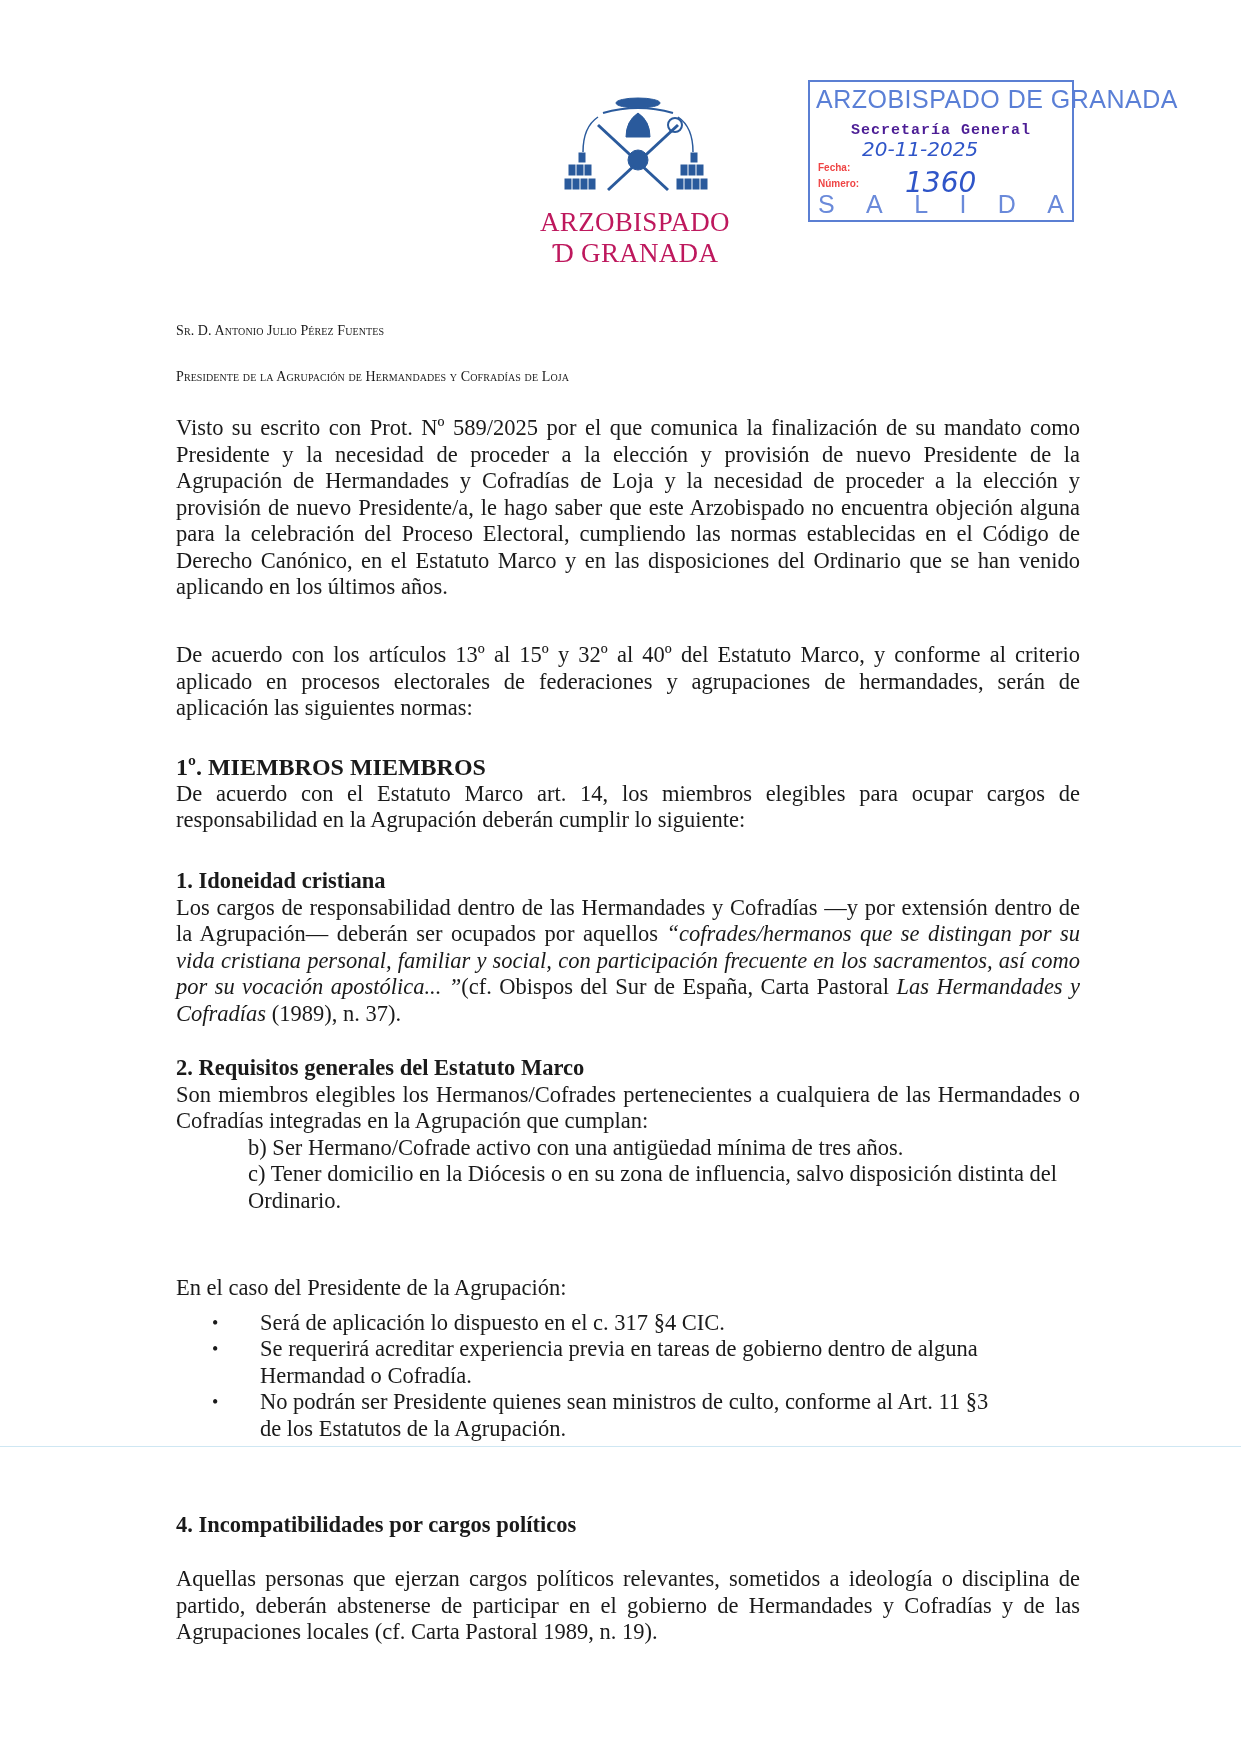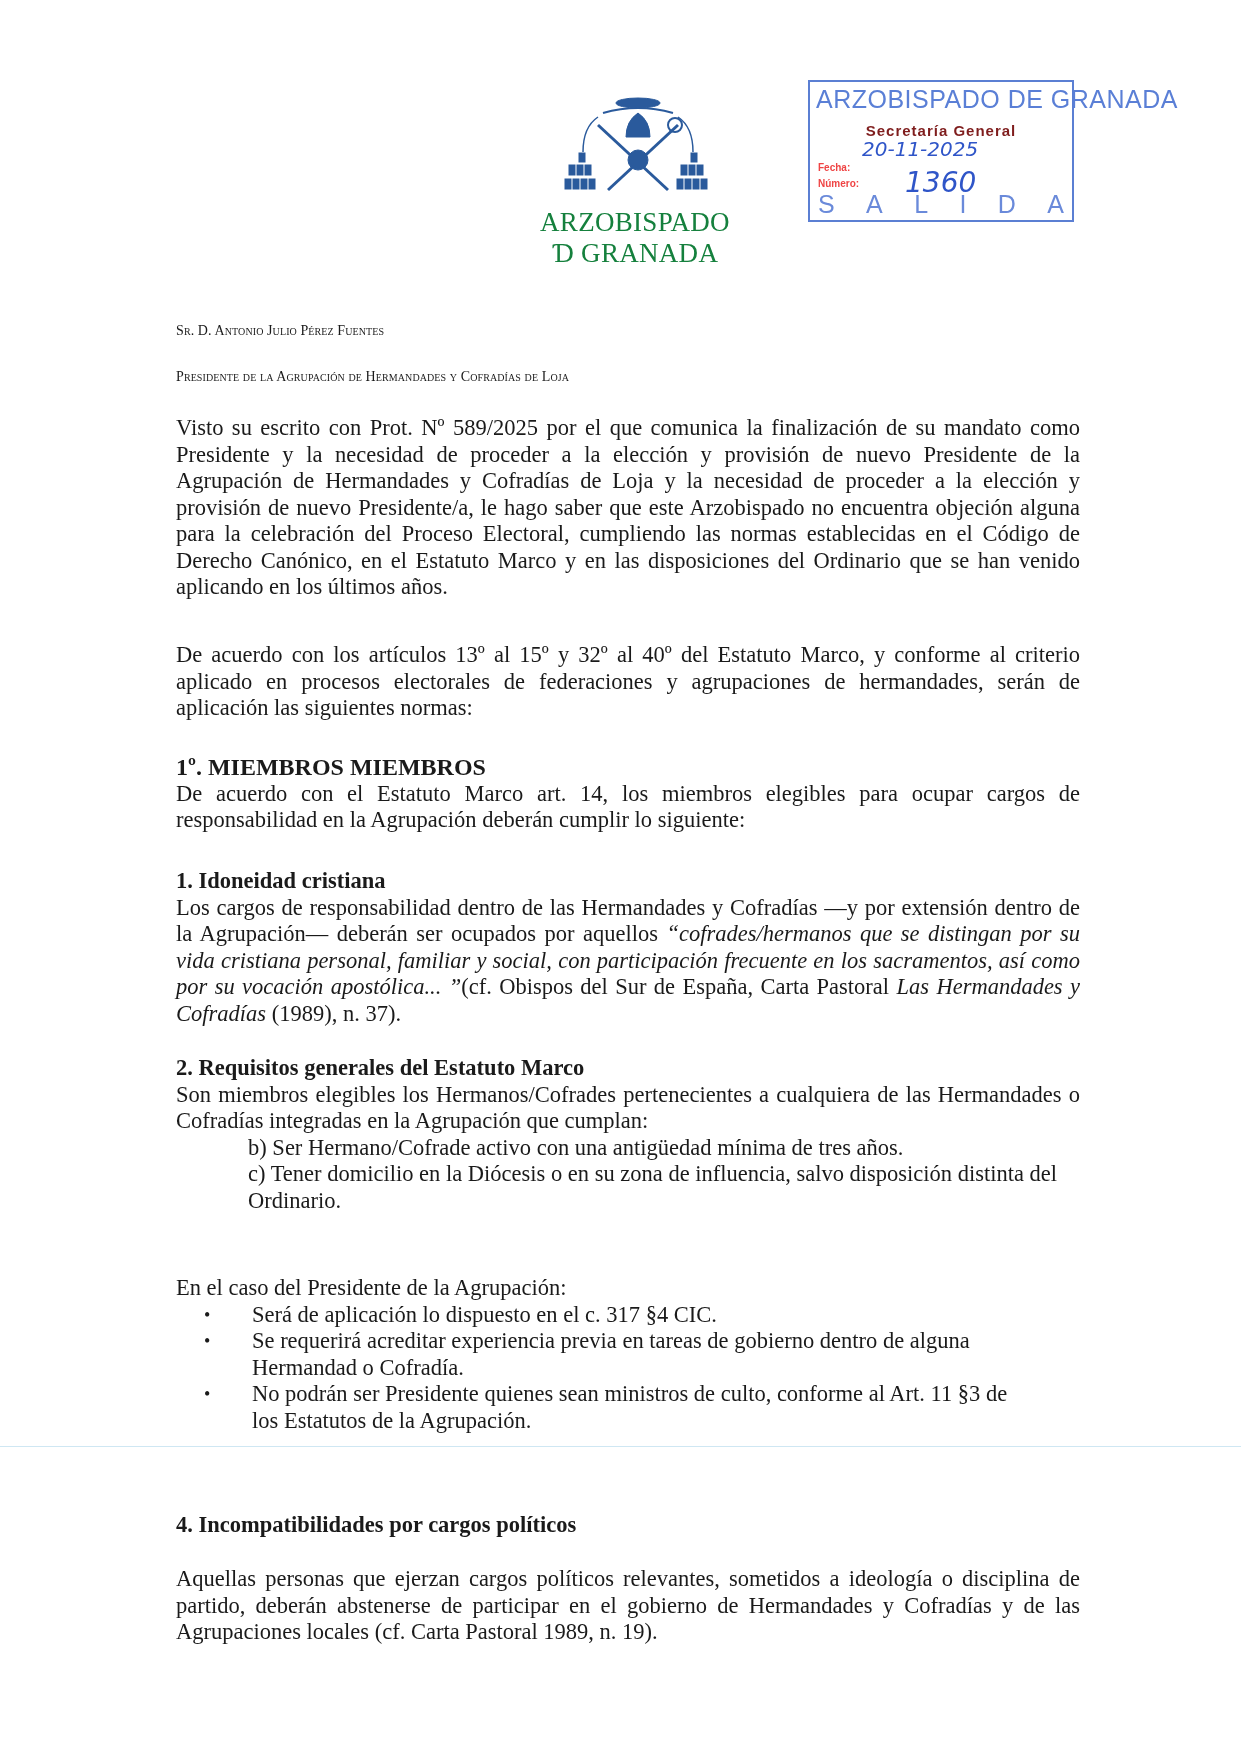--- a/index.html
+++ b/index.html
@@ -3,41 +3,41 @@
 <meta charset="utf-8">
 <style>
   html, body { margin: 0; padding: 0; background: #ffffff; }
   body { width: 1241px; height: 1755px; position: relative; overflow: hidden;
          font-family: "Liberation Serif", serif; color: #1a1a1a; }
   .abs { position: absolute; }
 
   
   #crest { left: 563px; top: 95px; width: 150px; height: 120px; }
   .crest-title { position: absolute; left: 520px; width: 230px; text-align: center;
-                 color: #15803d; font-family: "Liberation Serif", serif; font-size: 27px; letter-spacing: 0.3px; }
+                 color: #be185d; font-family: "Liberation Serif", serif; font-size: 27px; letter-spacing: 0.3px; }
   #crest-line1 { top: 207px; }
   #crest-line2 { top: 238px; }
 
   
   #stamp { left: 808px; top: 80px; width: 266px; height: 142px; border: 2px solid #5b7fd3; box-sizing: border-box; color: #5a7fd6; }
   #stamp .s-head { position: absolute; left: 6px; top: 3px; font-family: "Liberation Sans", sans-serif; font-size: 25px; letter-spacing: 0.5px; color: #5a7fd6; white-space: nowrap; }
-  #stamp .s-sub { position: absolute; left: 0; right: 0; top: 40px; text-align: center; font-family: Liberation Sans, sans-serif; font-size: 15px; font-weight: bold; color: #7f1d1d; letter-spacing: 1px; }
+  #stamp .s-sub { position: absolute; left: 0; right: 0; top: 40px; text-align: center; font-family: Liberation Mono, monospace; font-size: 15px; font-weight: bold; color: #4c1d95; letter-spacing: 1px; }
   #stamp .s-label { position: absolute; font-family: "Liberation Sans", sans-serif; font-size: 10px; font-weight: bold; color: #ef4444; }
   #stamp .s-hand { position: absolute; font-family: "DejaVu Sans", sans-serif; color: #2f55c8; font-style: italic; }
   #stamp .s-salida { position: absolute; left: 8px; right: 8px; top: 108px; display: flex; justify-content: space-between;
                      font-family: "Liberation Sans", sans-serif; font-size: 25px; color: #6a8ada; }
 
   
   .txt { position: absolute; left: 176px; width: 904px; font-size: 22.5px; line-height: 26.5px; text-align: justify; }
   .txt p { margin: 0; }
   .sc { font-variant: small-caps; font-size: 14px; letter-spacing: 0.1px; }
   .h { font-weight: bold; }
   .h-main { font-size: 24px; }
   .indent { padding-left: 72px; text-align: left; }
-  ul.bul { margin: 0; padding: 0; list-style: none; font-family: Liberation Serif, serif; }
+  ul.bul { margin: 8px; padding: 0; list-style: none; font-family: Liberation Serif, serif; }
   ul.bul li { position: relative; padding-left: 76px; text-align: left; }
   ul.bul li::before { content: "•"; position: absolute; left: 28px; top: 0; font-size: 18px; }
   .it { font-style: italic; }
 
   #scan-line { left: 0; top: 1446px; width: 1241px; height: 1px; background: #cfe7f3; }
 </style>
 </head>
 <body>
 
 <svg id="crest" class="abs" viewBox="0 0 150 120">

